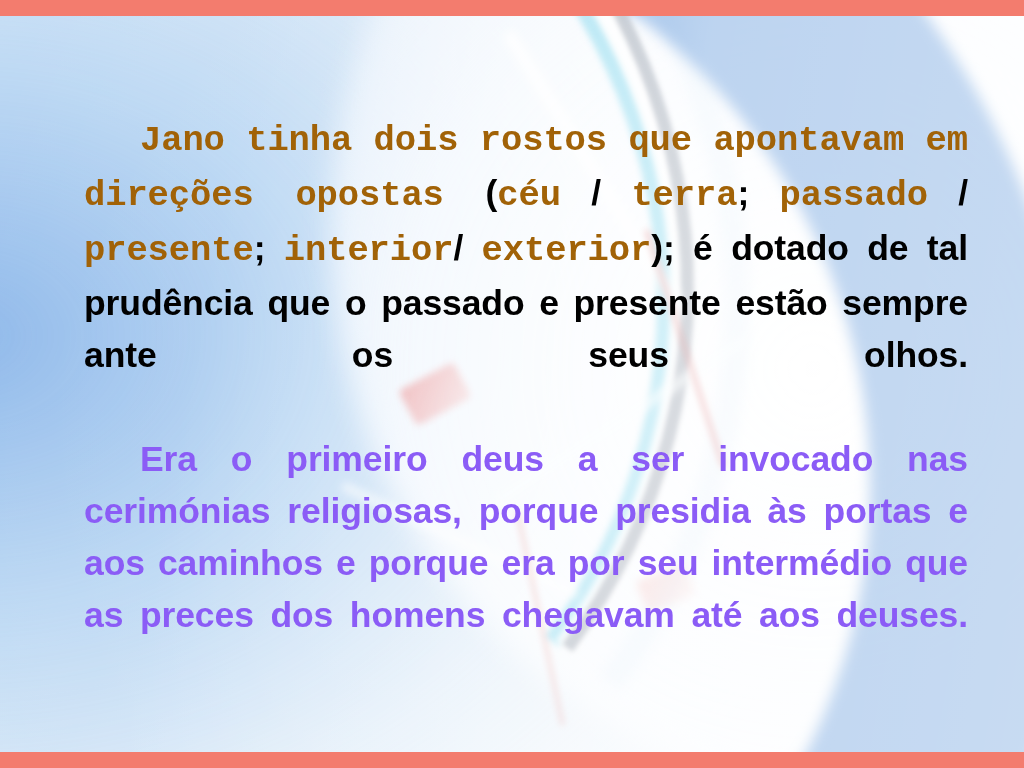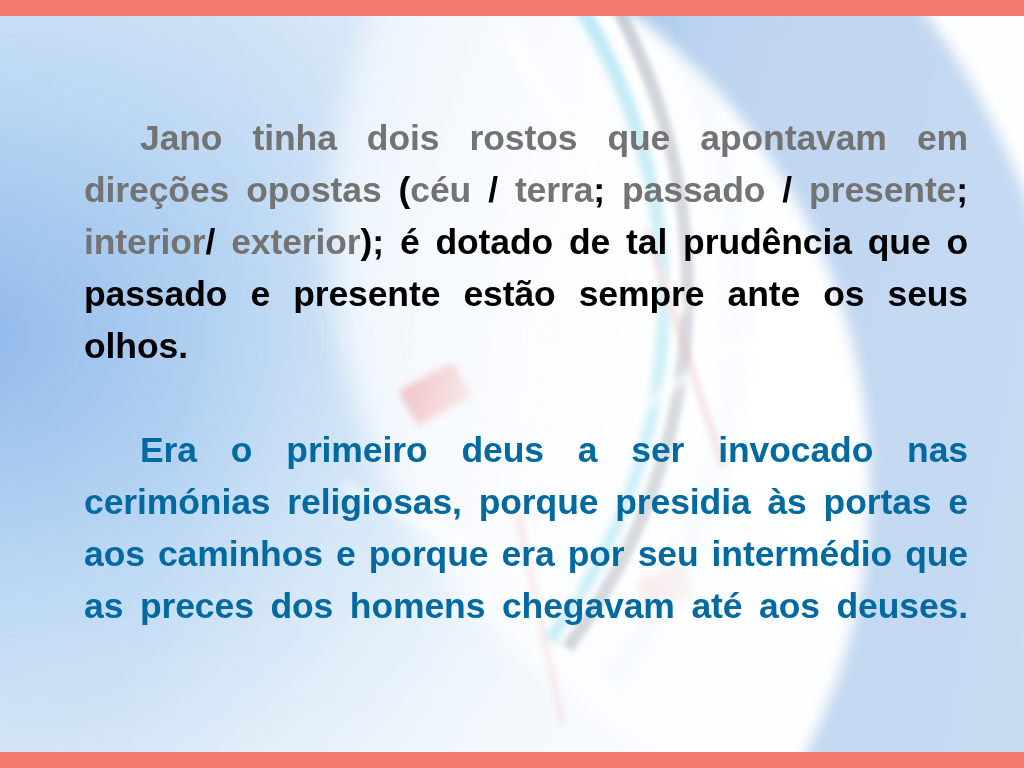--- a/index.html
+++ b/index.html
@@ -267,23 +267,23 @@
     hyphens: none;
   }
   
   p.para::after {
     content: "";
     display: inline-block;
     width: 100%;
   }
 
   .para-1 { color: #000000; }
-  .para-2 { color: #0369a1; margin-top: 58px; }
-
-  .red  { color: #737373; }
+  .para-2 { color: #8b5cf6; margin-top: 58px; }
+
+  .red  { color: #a16207; font-family: Liberation Mono, monospace; }
   .blk  { color: #000000; }
 </style>
 </head>
 <body>
 
 <div class="slide">
 
   <div class="bar bar-top"></div>
 
   <div class="bg-stage">

